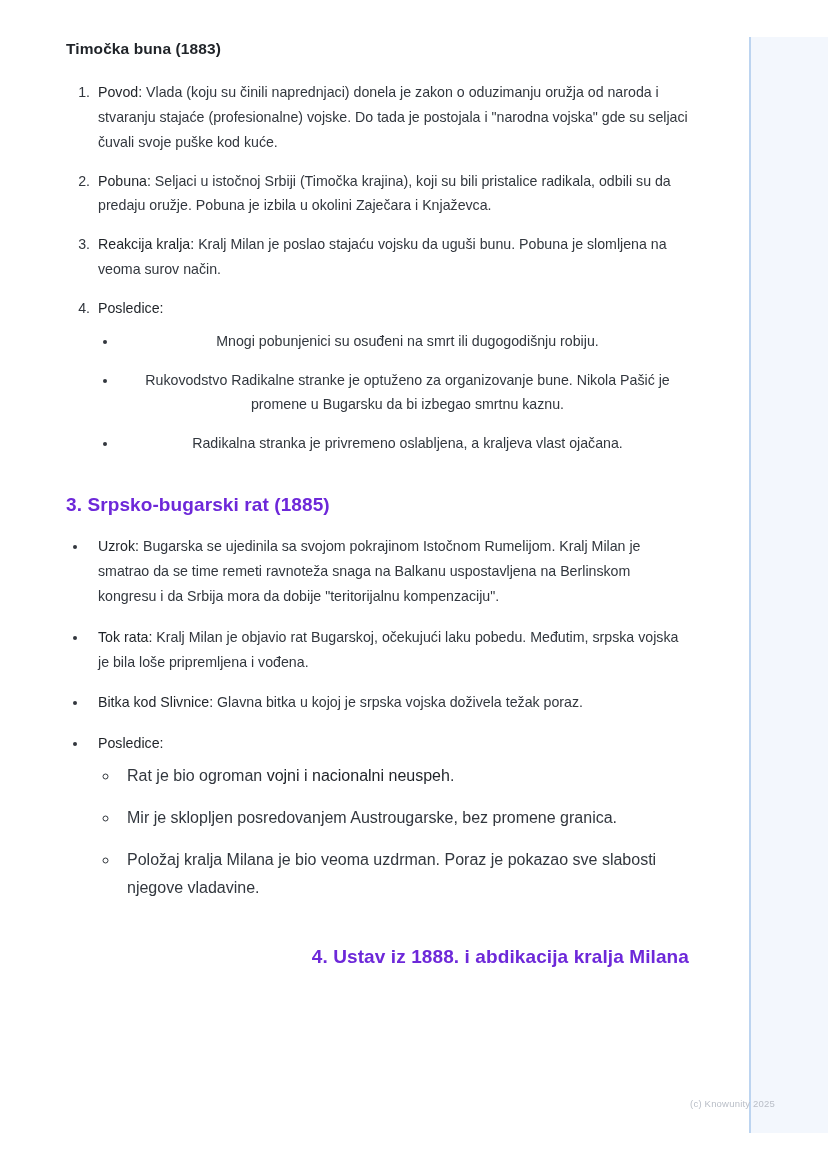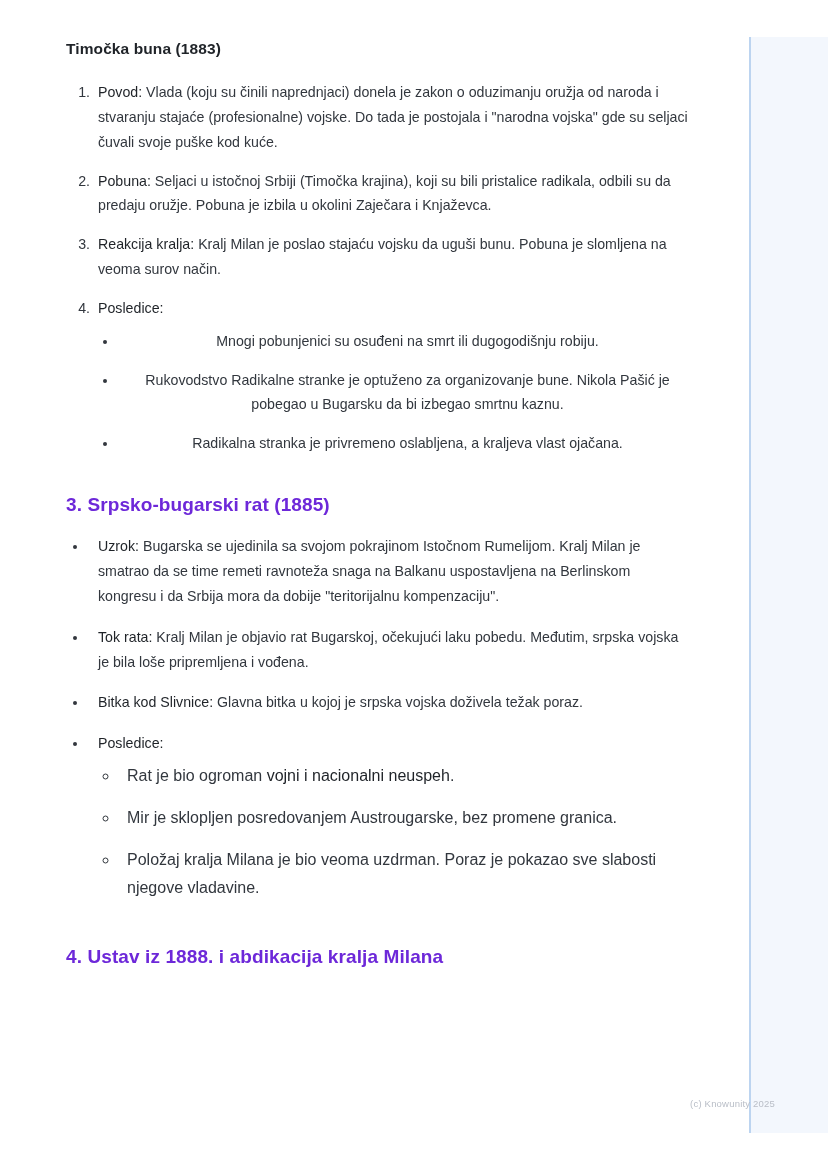--- a/index.html
+++ b/index.html
@@ -139,20 +139,21 @@
   
   .section-heading {
     font-size: 19px;
     font-weight: bold;
     color: #6d28d9;
     margin: 38px 0 18px 0;
     letter-spacing: 0.1px;
   }
   .section-heading.last {
     margin: 44px 0 14px 0;
+    text-align: right;
   }
 
   
   .footer-watermark {
     position: absolute;
     top: 1098px;
     left: 0;
     width: 775px;
     text-align: right;
     font-size: 9.5px;
@@ -181,21 +182,21 @@
     </li>
 
     <li>
       <b>Reakcija kralja:</b><span> Kralj Milan je poslao stajaću vojsku da uguši bunu. Pobuna je slomljena na veoma surov način.</span>
     </li>
 
     <li>
       <b>Posledice:</b>
       <ul class="sub-list">
         <li>Mnogi pobunjenici su osuđeni na smrt ili dugogodišnju robiju.</li>
-        <li>Rukovodstvo Radikalne stranke je optuženo za organizovanje bune. Nikola Pašić je pobegao u Bugarsku da bi izbegao smrtnu kaznu.</li>
+        <li>Rukovodstvo Radikalne stranke je optuženo za organizovanje bune. Nikola Pašić je promene u Bugarsku da bi izbegao smrtnu kaznu.</li>
         <li>Radikalna stranka je privremeno oslabljena, a kraljeva vlast ojačana.</li>
       </ul>
     </li>
 
   </ol>
 
 
   <h2 class="section-heading">3. Srpsko-bugarski rat (1885)</h2>
 
   <ul class="bullet-list">

